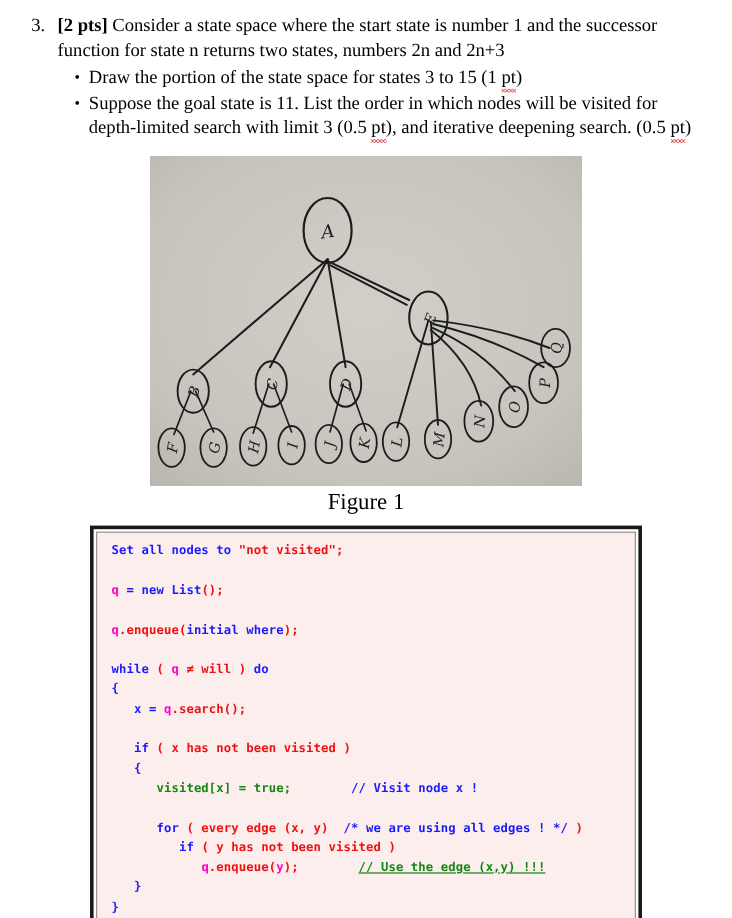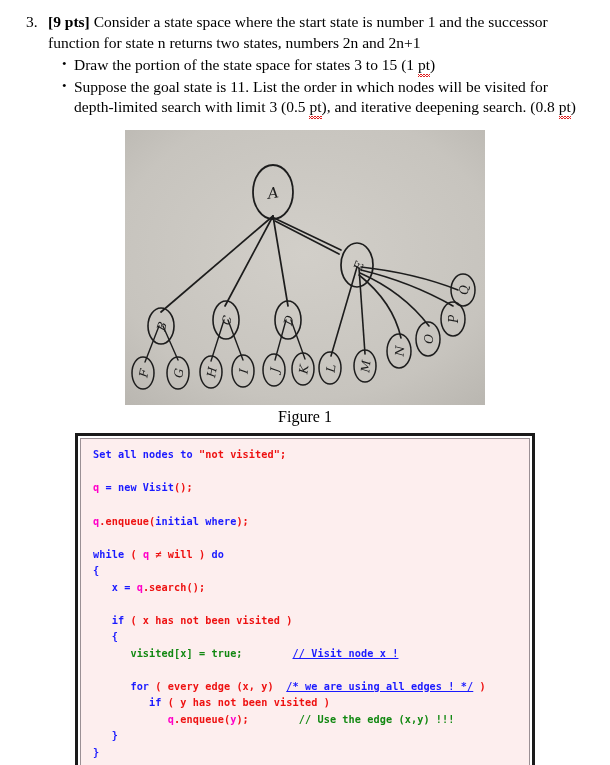--- a/index.html
+++ b/index.html
@@ -95,21 +95,21 @@
     background: #c9c6c0;
     position: relative;
     overflow: hidden;
   }
   .photo svg {
     display: block;
     width: 100%;
     height: 100%;
   }
   .fig-caption {
-    font-size: 16px;
+    font-size: 19px;
     line-height: 1.4;
     text-align: center;
     margin-top: 1px;
   }
 
   
   .figure2-wrap {
     margin-top: 5px;
     display: flex;
     flex-direction: column;
@@ -134,41 +134,41 @@
     font-size: 10.2px;
     line-height: 1.62;
     font-weight: bold;
     white-space: pre;
     color: #1a1aff;
     letter-spacing: 0.1px;
   }
   .kw   { color: #1a1aff; }  
   .var  { color: #ff00c8; }  
   .str  { color: #ee1111; }  
-  .cmt  { color: #1a1aff; text-decoration: underline; }  
-  .cmtg { color: #118811; }  
+  .cmt  { color: #1a1aff; }  
+  .cmtg { color: #118811; text-decoration: underline; }  
   .grn  { color: #118811; }  
 </style>
 </head>
 <body>
 
 <div class="question-block">
   <div class="q-row">
     <div class="q-number">3.</div>
     <div class="q-body">
-      <span class="q-pts">[9 pts]</span><span> Consider a state space where the start state is number 1 and the successor function for state n returns two states, numbers 2n and 2n+1</span>
+      <span class="q-pts">[2 pts]</span><span> Consider a state space where the start state is number 1 and the successor function for state n returns two states, numbers 2n and 2n+3</span>
 
       <ul class="bullet-list">
         <li class="bullet-item">
           <span class="bullet-dot">•</span>
           <span class="bullet-text"><span>Draw the portion of the state space for states 3 to 15 (1 </span><span class="squiggle">pt</span><span>)</span></span>
         </li>
         <li class="bullet-item">
           <span class="bullet-dot">•</span>
-          <span class="bullet-text"><span>Suppose the goal state is 11. List the order in which nodes will be visited for depth-limited search with limit 3 (0.5 </span><span class="squiggle">pt</span><span>), and iterative deepening search. (0.8 </span><span class="squiggle">pt</span><span>)</span></span>
+          <span class="bullet-text"><span>Suppose the goal state is 11. List the order in which nodes will be visited for depth-limited search with limit 3 (0.5 </span><span class="squiggle">pt</span><span>), and iterative deepening search. (0.5 </span><span class="squiggle">pt</span><span>)</span></span>
         </li>
       </ul>
     </div>
   </div>
 </div>
 
 <div class="figure1-wrap">
   <div class="photo">
     <svg viewBox="0 0 360 275" preserveAspectRatio="none">
       <defs>
@@ -261,21 +261,21 @@
     </svg>
   </div>
   <div class="fig-caption">Figure 1</div>
 </div>
 
 <div class="figure2-wrap">
   <div class="code-outer">
     <div class="code-inner">
       <pre class="code"><span class="kw">Set all nodes to </span><span class="str">"not visited";</span>
 
-<span class="var">q</span><span class="kw"> = </span><span class="kw">new Visit</span><span class="str">();</span>
+<span class="var">q</span><span class="kw"> = </span><span class="kw">new List</span><span class="str">();</span>
 
 <span class="var">q</span><span class="str">.enqueue(</span><span class="kw">initial where</span><span class="str">);</span>
 
 <span class="kw">while </span><span class="str">( </span><span class="var">q</span><span class="str"> ≠ will ) </span><span class="kw">do</span>
 <span class="kw">{</span>
 <span class="kw">   x = </span><span class="var">q</span><span class="str">.search();</span>
 
 <span class="kw">   if </span><span class="str">( x has not been visited )</span>
 <span class="kw">   {</span>
 <span class="grn">      visited[x] = true;</span><span class="kw">        </span><span class="cmt">// Visit node x !</span>

